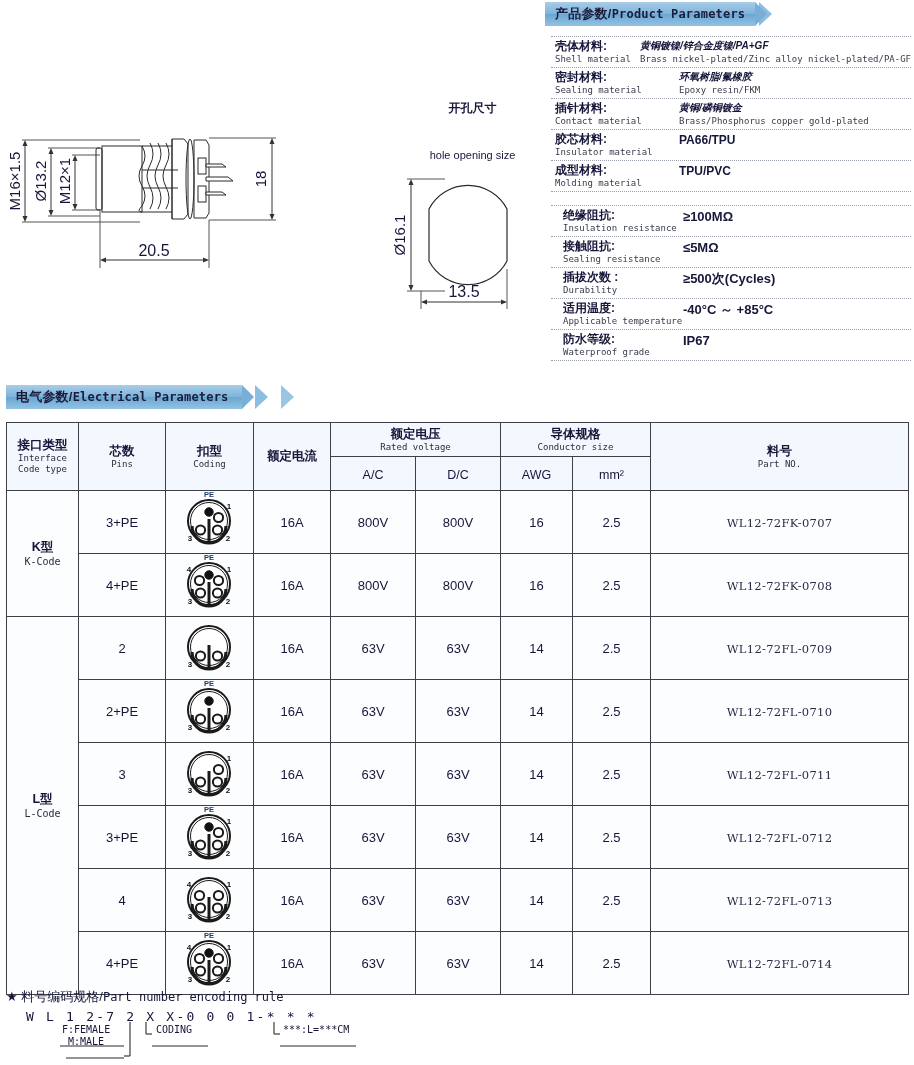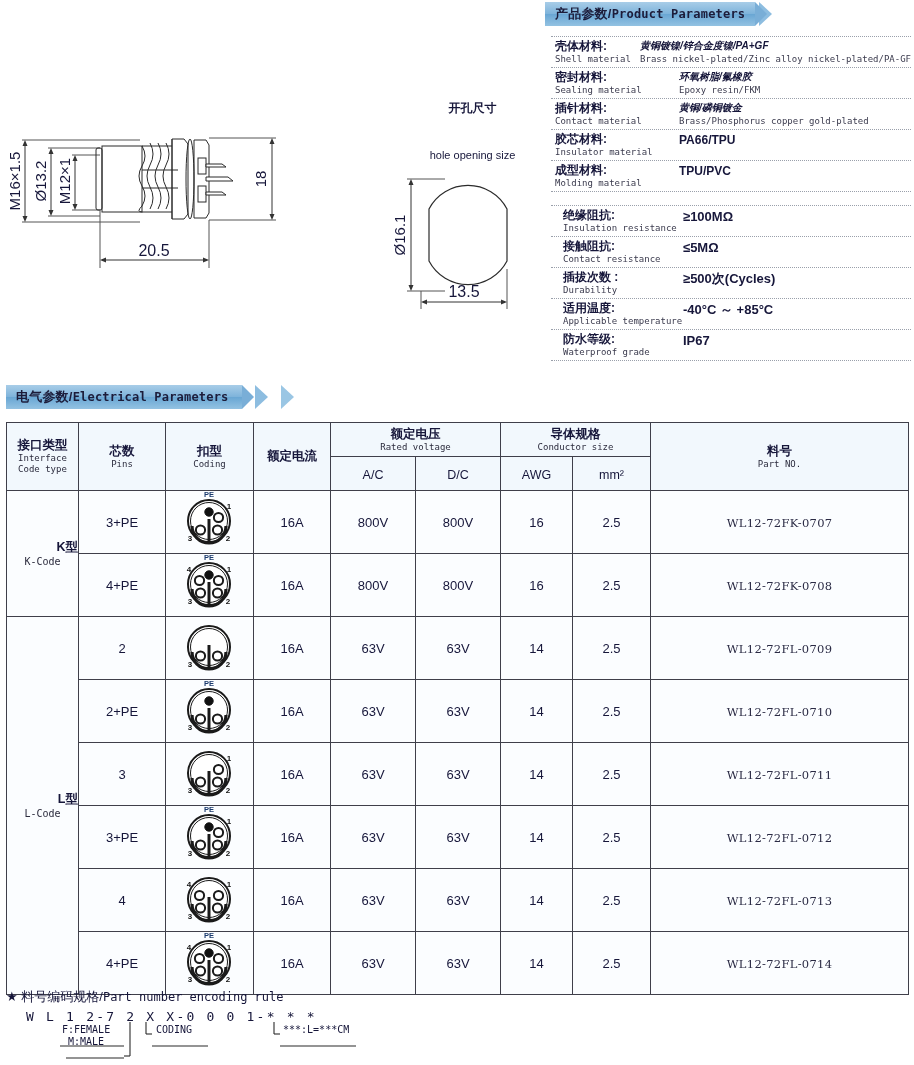--- a/index.html
+++ b/index.html
@@ -104,21 +104,21 @@
     padding: 0;
   }
   #elec-table thead td { background: #f2f8fd; height: 34px; }
   .th-cn { font-size: 12.5px; font-weight: bold; color: #16163a; line-height: 15px; }
   .th-en {
     font-family: "DejaVu Sans Mono", monospace;
     font-size: 9px; color: #2b2b3d; line-height: 11px;
   }
   .th-sub { font-size: 12.5px; color: #16163a; font-weight: normal; }
   .cell-txt { font-size: 13px; color: #16163a; }
-  .cell-type-cn { font-size: 12.5px; font-weight: bold; color: #16163a; line-height: 16px; text-align: right; }
+  .cell-type-cn { font-size: 12.5px; font-weight: bold; color: #16163a; line-height: 16px; }
   .cell-type-en {
     font-family: "DejaVu Sans Mono", monospace;
     font-size: 10px; color: #2b2b3d; line-height: 13px;
   }
   .partno {
     font-family: "DejaVu Serif", serif;
     font-size: 11.5px; color: #2a2a44; letter-spacing: .3px;
   }
   .rowcell { height: 60px; }
 
@@ -202,21 +202,21 @@
         <div class="pp-cn">绝缘阻抗:</div>
         <div class="pp-en">Insulation resistance</div>
       </div>
       <div class="pp-val">
         <div class="sp-val">≥100MΩ</div>
       </div>
     </div>
     <div class="pp-row">
       <div class="pp-label">
         <div class="pp-cn">接触阻抗:</div>
-        <div class="pp-en">Contact resistance</div>
+        <div class="pp-en">Sealing resistance</div>
       </div>
       <div class="pp-val">
         <div class="sp-val">≤5MΩ</div>
       </div>
     </div>
     <div class="pp-row">
       <div class="pp-label">
         <div class="pp-cn">插拔次数 :</div>
         <div class="pp-en">Durability</div>
       </div>

